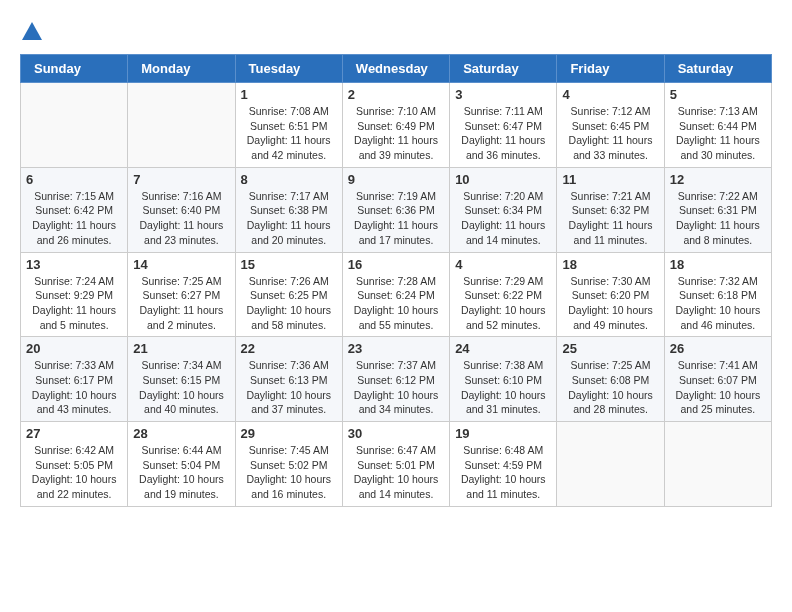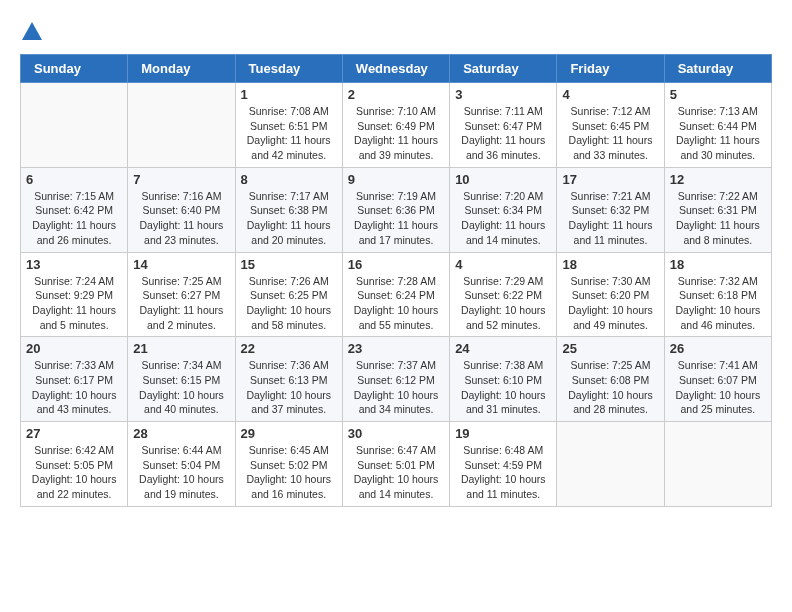--- a/index.html
+++ b/index.html
@@ -189,21 +189,21 @@
 Sunset: 6:36 PM
 Daylight: 11 hours and 17 minutes.</div>
         </td>
         <td>
           <span class="day-number">10</span>
           <div class="day-info">Sunrise: 7:20 AM
 Sunset: 6:34 PM
 Daylight: 11 hours and 14 minutes.</div>
         </td>
         <td>
-          <span class="day-number">17</span>
+          <span class="day-number">11</span>
           <div class="day-info">Sunrise: 7:21 AM
 Sunset: 6:32 PM
 Daylight: 11 hours and 11 minutes.</div>
         </td>
         <td>
           <span class="day-number">12</span>
           <div class="day-info">Sunrise: 7:22 AM
 Sunset: 6:31 PM
 Daylight: 11 hours and 8 minutes.</div>
         </td>
@@ -304,21 +304,21 @@
 Daylight: 10 hours and 22 minutes.</div>
         </td>
         <td>
           <span class="day-number">28</span>
           <div class="day-info">Sunrise: 6:44 AM
 Sunset: 5:04 PM
 Daylight: 10 hours and 19 minutes.</div>
         </td>
         <td>
           <span class="day-number">29</span>
-          <div class="day-info">Sunrise: 6:45 AM
+          <div class="day-info">Sunrise: 7:45 AM
 Sunset: 5:02 PM
 Daylight: 10 hours and 16 minutes.</div>
         </td>
         <td>
           <span class="day-number">30</span>
           <div class="day-info">Sunrise: 6:47 AM
 Sunset: 5:01 PM
 Daylight: 10 hours and 14 minutes.</div>
         </td>
         <td>

